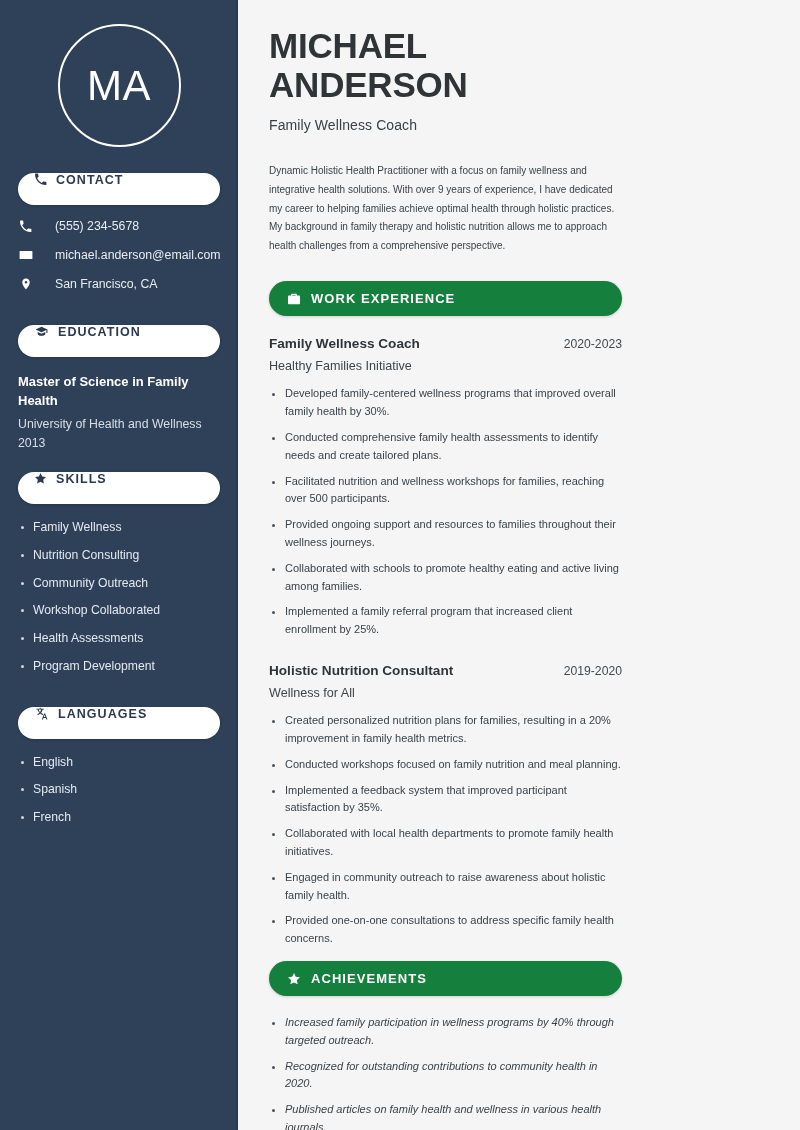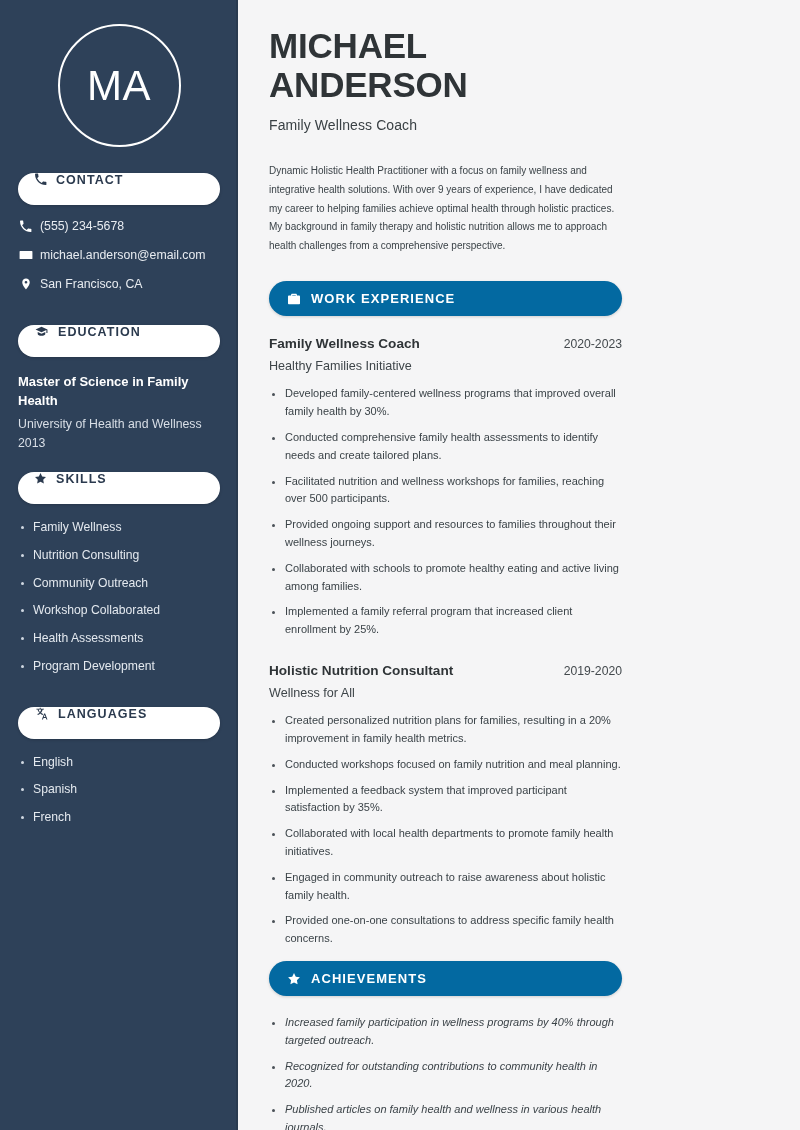--- a/index.html
+++ b/index.html
@@ -73,21 +73,21 @@
     letter-spacing: 1.05px;
     box-shadow: 0 1px 3px rgba(0,0,0,0.18);
   }
   .pill .ico { display: flex; align-items: center; }
   .pill .ico svg { display: block; }
 
   .contact-list { margin-top: 14px; }
   .contact-row {
     display: flex;
     align-items: center;
-    gap: 7px;
+    gap: 22px;
     margin-bottom: 14px;
     font-size: 12.3px;
     color: #e8ecf1;
     line-height: 1.2;
   }
   .contact-row .ico { width: 15px; display: flex; justify-content: center; flex: 0 0 15px; }
   .contact-row .ico svg { display: block; }
 
   .sec-gap { height: 20px; }
 
@@ -153,21 +153,21 @@
   .summary {
     margin-top: 29px;
     font-size: 10px;
     color: #3b4348;
     line-height: 1.86;
     max-width: 500px;
   }
 
   .banner {
     margin-top: 26px;
-    background: #0369a1;
+    background: #15803d;
     color: #ffffff;
     border-radius: 999px;
     height: 35px;
     display: flex;
     align-items: center;
     gap: 10px;
     padding: 0 18px;
     font-size: 13px;
     font-weight: bold;
     letter-spacing: 1.05px;

